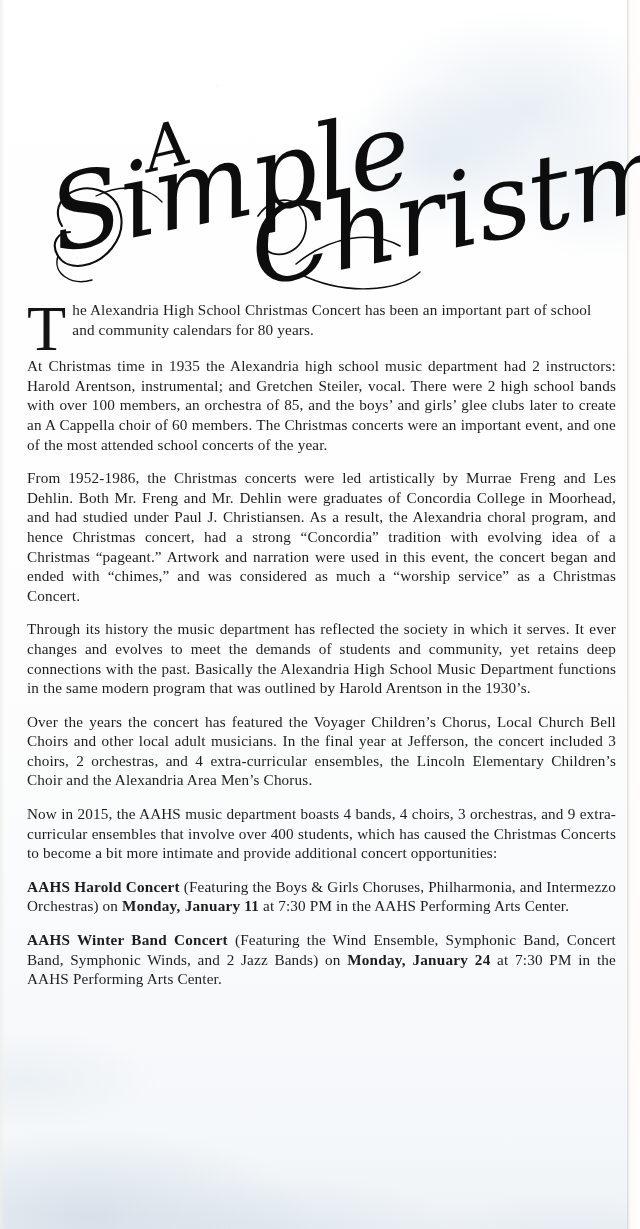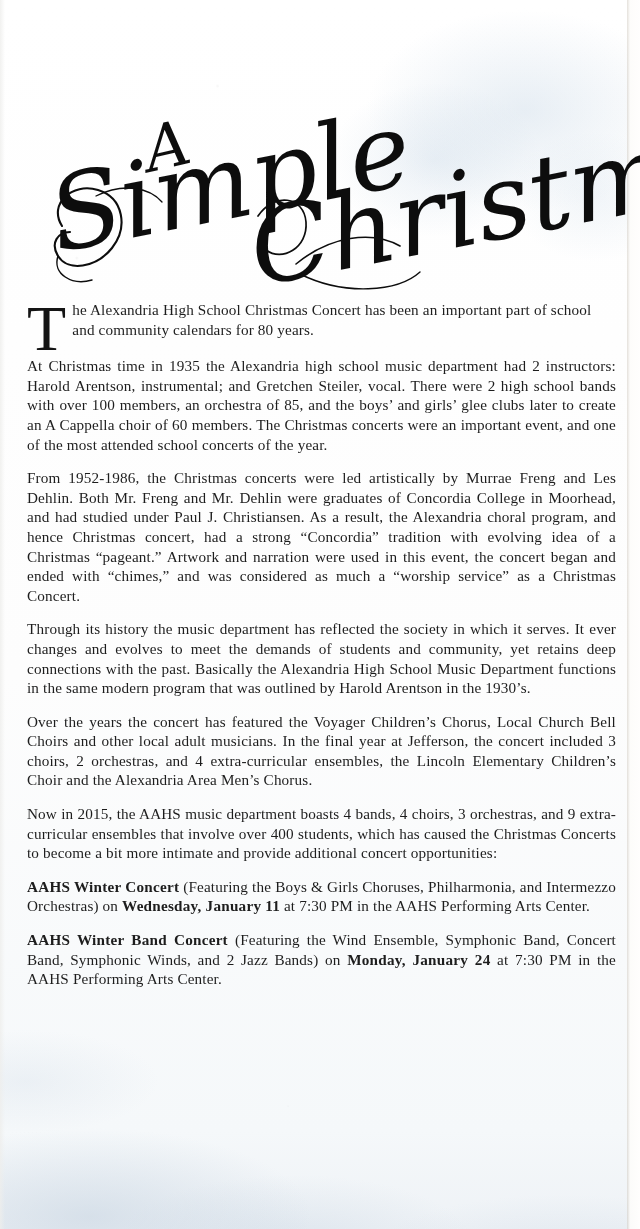--- a/index.html
+++ b/index.html
@@ -191,21 +191,21 @@
 
     <p class="body p-gap-lg">Through its history the music department has reflected the society in which it serves. It ever changes and evolves to meet the demands of students and community, yet retains deep connections with the past. Basically the Alexandria High School Music Department functions in the same modern program that was outlined by Harold Arentson in the 1930’s.</p>
 
 
 
     <p class="body p-gap-lg">Over the years the concert has featured the Voyager Children’s Chorus, Local Church Bell Choirs and other local adult musicians. In the final year at Jefferson, the concert included 3 choirs, 2 orchestras, and 4 extra-curricular ensembles, the Lincoln Elementary Children’s Choir and the Alexandria Area Men’s Chorus.</p>
 
     <p class="body p-gap-xl">Now in 2015, the AAHS music department boasts 4 bands, 4 choirs, 3 orchestras, and 9 extra-curricular ensembles that involve over 400 students, which has caused the Christmas Concerts to become a bit more intimate and provide additional concert opportunities:</p>
 
     <p class="body event">
-      <b class="bold">AAHS Winter Concert</b><span> (Featuring the Boys &amp; Girls Choruses, Philharmonia, and Intermezzo Orchestras) on </span><b class="bold">Wednesday, January 11</b><span> at 7:30 PM in the AAHS Performing Arts Center.</span>
+      <b class="bold">AAHS Harold Concert</b><span> (Featuring the Boys &amp; Girls Choruses, Philharmonia, and Intermezzo Orchestras) on </span><b class="bold">Monday, January 11</b><span> at 7:30 PM in the AAHS Performing Arts Center.</span>
     </p>
 
     <p class="body event">
       <b class="bold">AAHS Winter Band Concert</b><span> (Featuring the Wind Ensemble, Symphonic Band, Concert Band, Symphonic Winds, and 2 Jazz Bands) on </span><b class="bold">Monday, January 24</b><span> at 7:30 PM in the AAHS Performing Arts Center.</span>
     </p>
 
   </div>
 </div>
 
 </body></html>

